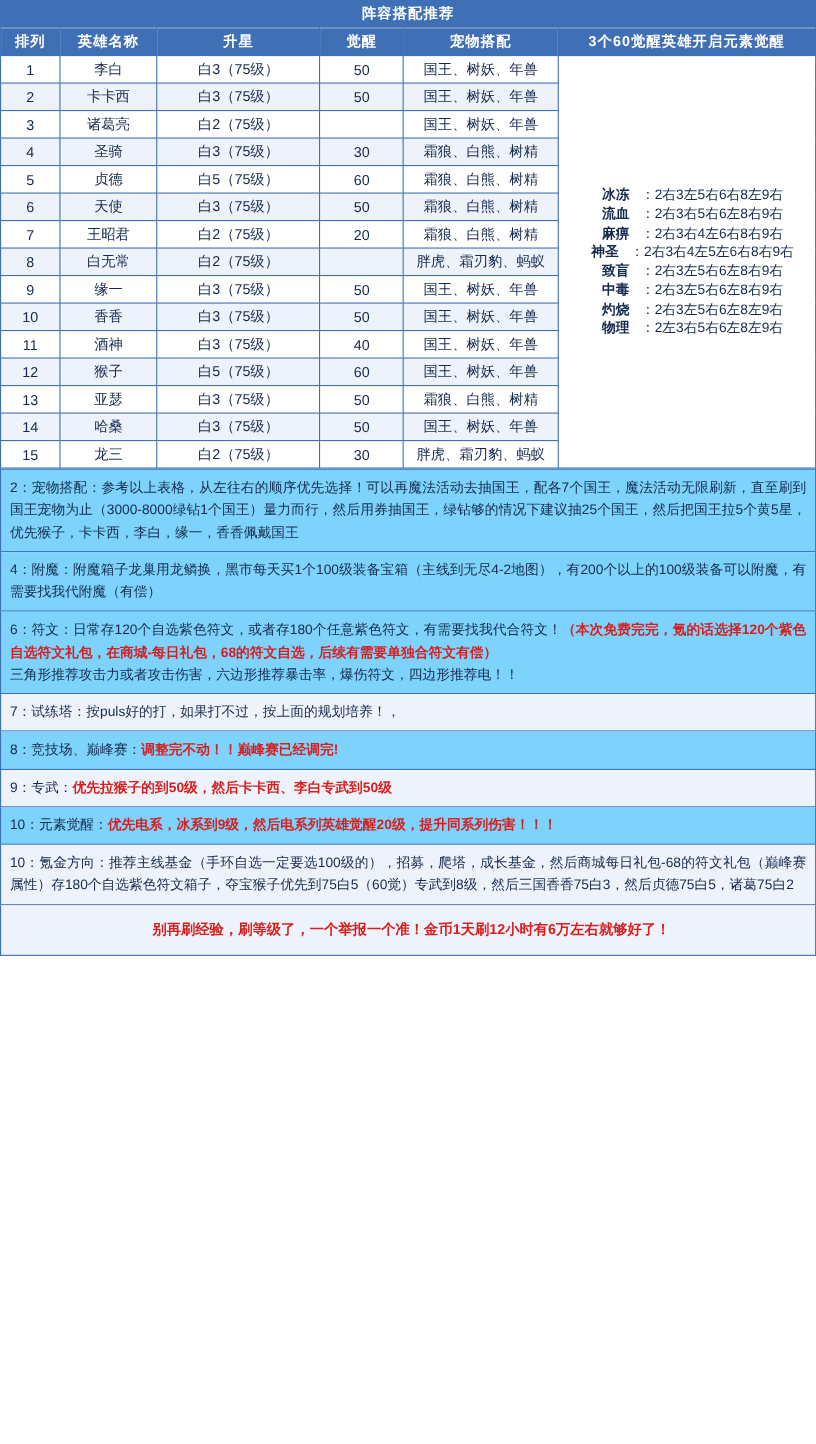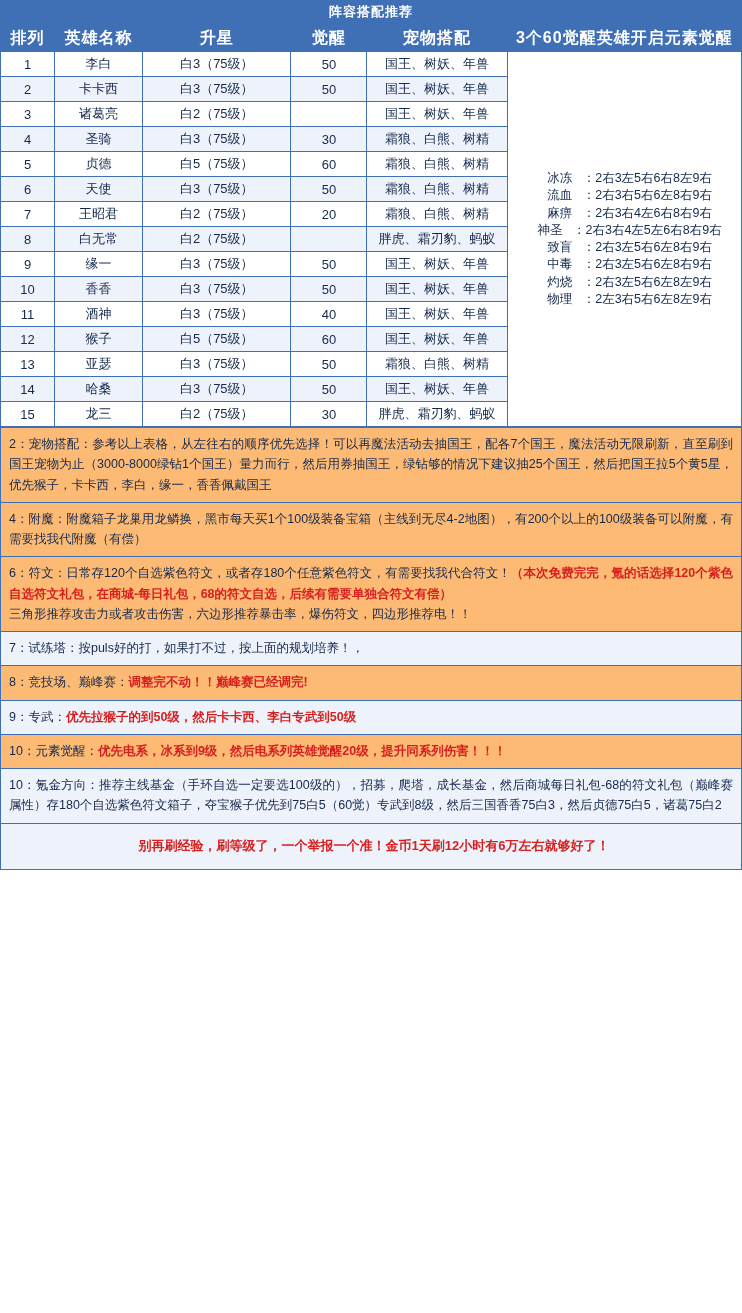--- a/index.html
+++ b/index.html
@@ -36,57 +36,57 @@
     border: 1px solid #3f6fb5;
     text-align: center;
     padding: 2px 1px;
     color: #15294d;
     height: 25px;
   }
   table.roster th {
     background: #3f6fb5;
     color: #ffffff;
     font-weight: bold;
-    font-size: 16px;
+    font-size: 13px;
     letter-spacing: 1px;
   }
   tr.even td { background: #eef2fa; }
   tr.odd td { background: #ffffff; }
   .c-rank  { width: 54px; }
   .c-hero  { width: 88px; }
   .c-star  { width: 148px; }
   .c-awake { width: 76px; }
   .c-pet   { width: 140px; }
   .c-elem  { width: 234px; }
   td.elem-cell {
     background: #ffffff;
     vertical-align: middle;
     text-align: left;
     padding: 4px 6px;
     color: #15294d;
     font-size: 12.5px;
     line-height: 1.38;
   }
   .elem-line { white-space: nowrap; }
-  .elem-name { display: inline-block; width: 46px; font-weight: normal; }
+  .elem-name { display: inline-block; width: 46px; font-weight: bold; }
 
   
   .notes { padding: 0; }
   .note {
     border: 1px solid #3f6fb5;
     border-top: none;
     padding: 6px 8px 7px 8px;
     font-size: 12.5px;
     line-height: 1.62;
     color: #15294d;
     text-align: justify;
   }
   .note:first-child { border-top: 1px solid #3f6fb5; }
   .note.alt { background: #eef2fa; }
-  .note.plain { background: #fdba74; }
+  .note.plain { background: #7dd3fc; }
   .red { color: #d71f1f; font-weight: bold; }
   .final {
     border: 1px solid #3f6fb5;
     border-top: none;
     background: #eef2fa;
     color: #d71f1f;
     font-weight: bold;
     text-align: center;
     font-size: 13px;
     padding: 13px 0 14px 6px;

